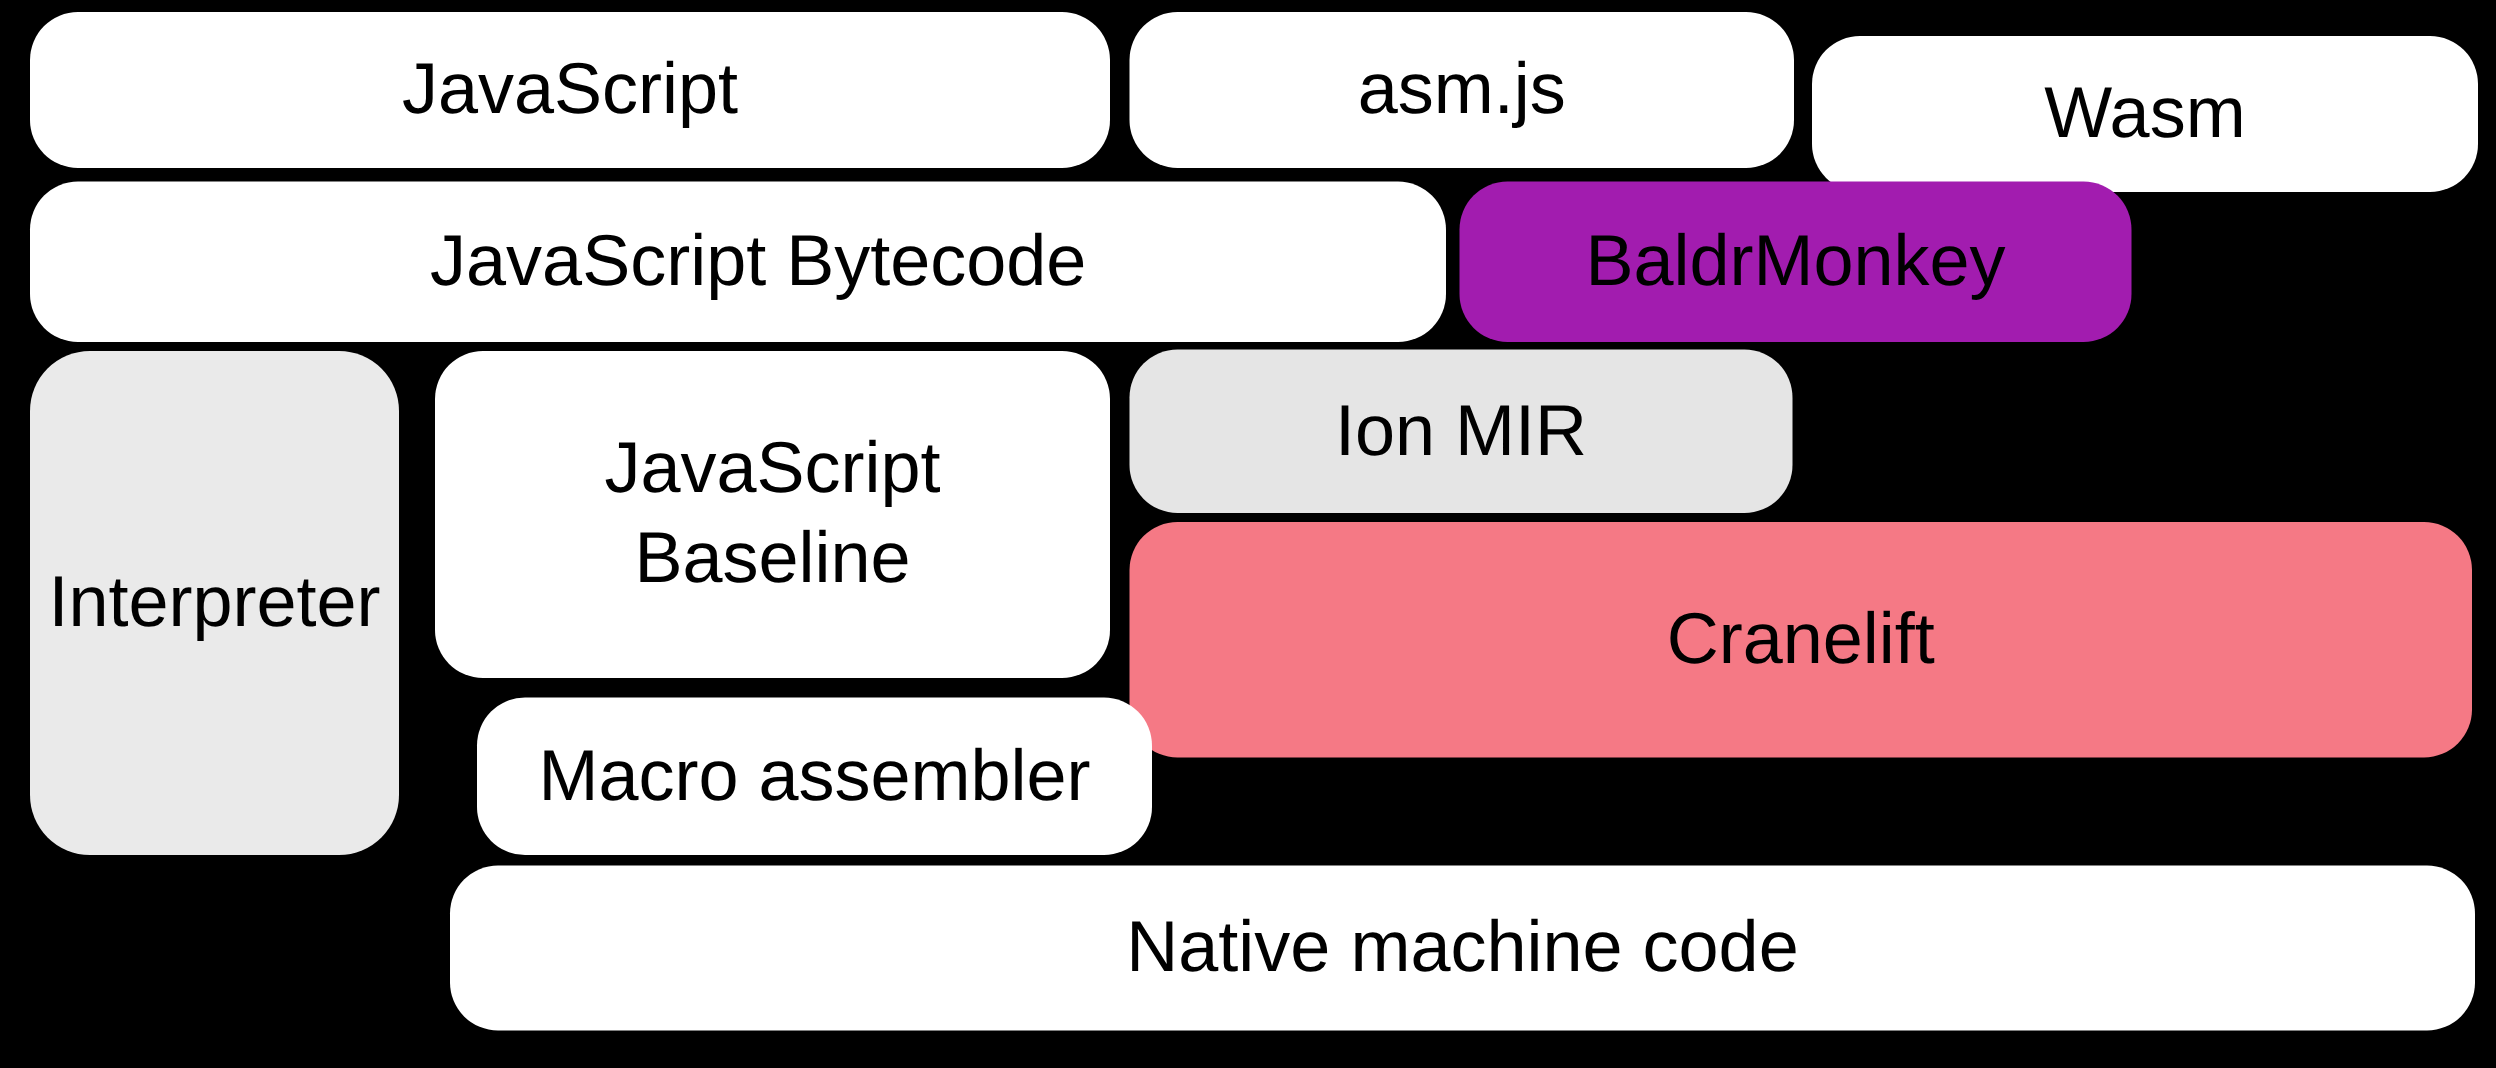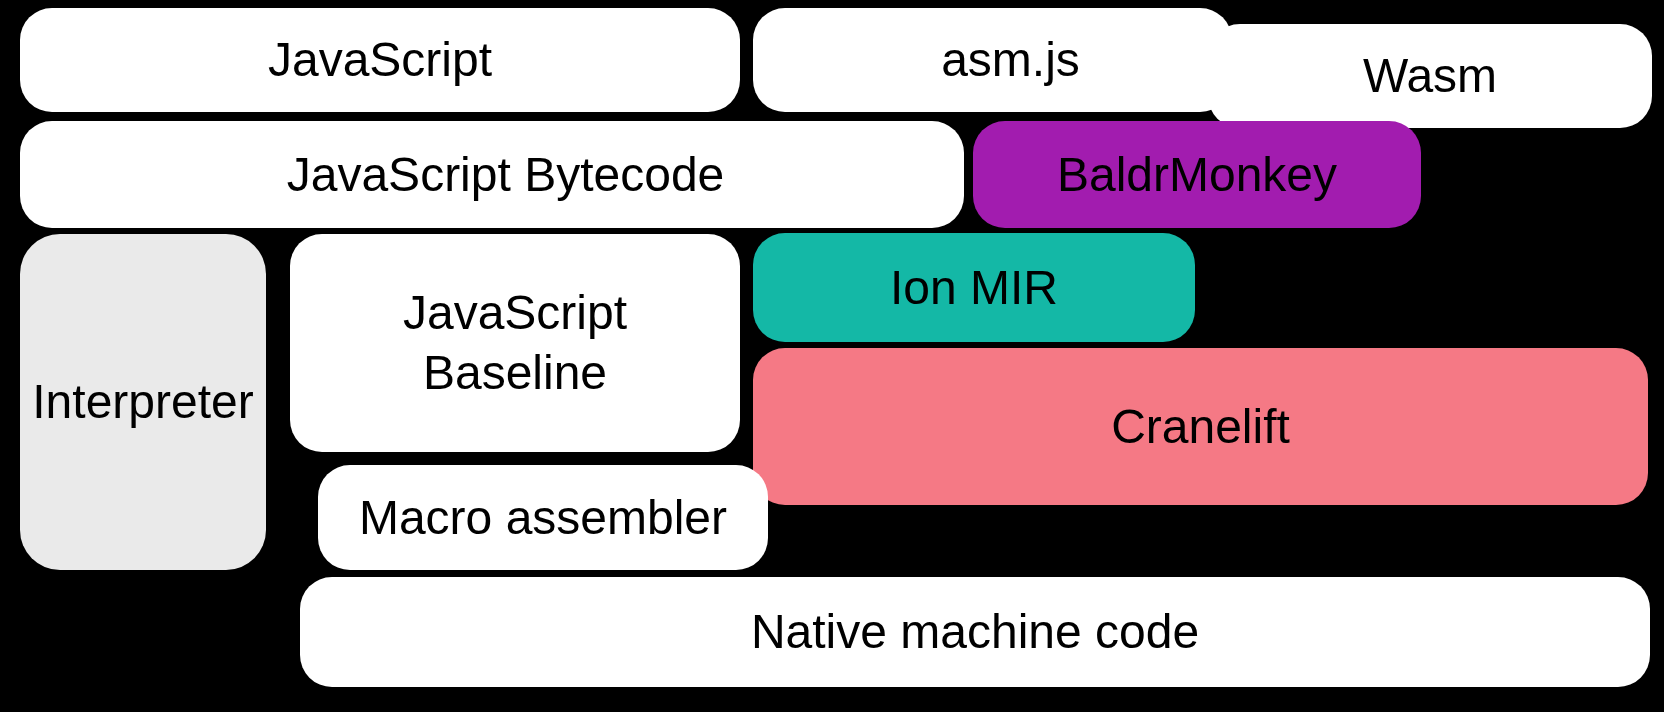--- a/index.html
+++ b/index.html
@@ -51,21 +51,21 @@
 </style>
 </head>
 <body>
 
 <div id="canvas" style="background-color: rgb(0, 0, 0);">
 
   <div class="box" id="box-javascript" style="background-color: rgb(255, 255, 255);">
     <span class="lbl">JavaScript</span>
   </div>
 
-  <div class="box" id="box-asmjs" style="background-color: rgb(255, 255, 255); padding-left: 36px;">
+  <div class="box" id="box-asmjs" style="background-color: rgb(255, 255, 255);">
     <span class="lbl">asm.js</span>
   </div>
 
   <div class="box" id="box-wasm" style="background-color: rgb(255, 255, 255);">
     <span class="lbl">Wasm</span>
   </div>
 
   <div class="box" id="box-bytecode" style="background-color: rgb(255, 255, 255);">
     <span class="lbl">JavaScript Bytecode</span>
   </div>
@@ -75,21 +75,21 @@
   </div>
 
   <div class="box" id="box-interpreter" style="background-color: rgb(234, 234, 234);">
     <span class="lbl">Interpreter</span>
   </div>
 
   <div class="box" id="box-baseline" style="background-color: rgb(255, 255, 255);">
     <span class="lbl">JavaScript Baseline</span>
   </div>
 
-  <div class="box" id="box-ionmir" style="background-color: #14b8a6; justify-content: center;">
+  <div class="box" id="box-ionmir" style="background-color: #e5e5e5; justify-content: center;">
     <span class="lbl">Ion MIR</span>
   </div>
 
   <div class="box" id="box-cranelift" style="background-color: rgb(245, 121, 133);">
     <span class="lbl">Cranelift</span>
   </div>
 
   <div class="box" id="box-macro" style="background-color: rgb(255, 255, 255); margin-left: 28px;">
     <span class="lbl">Macro assembler</span>
   </div>

